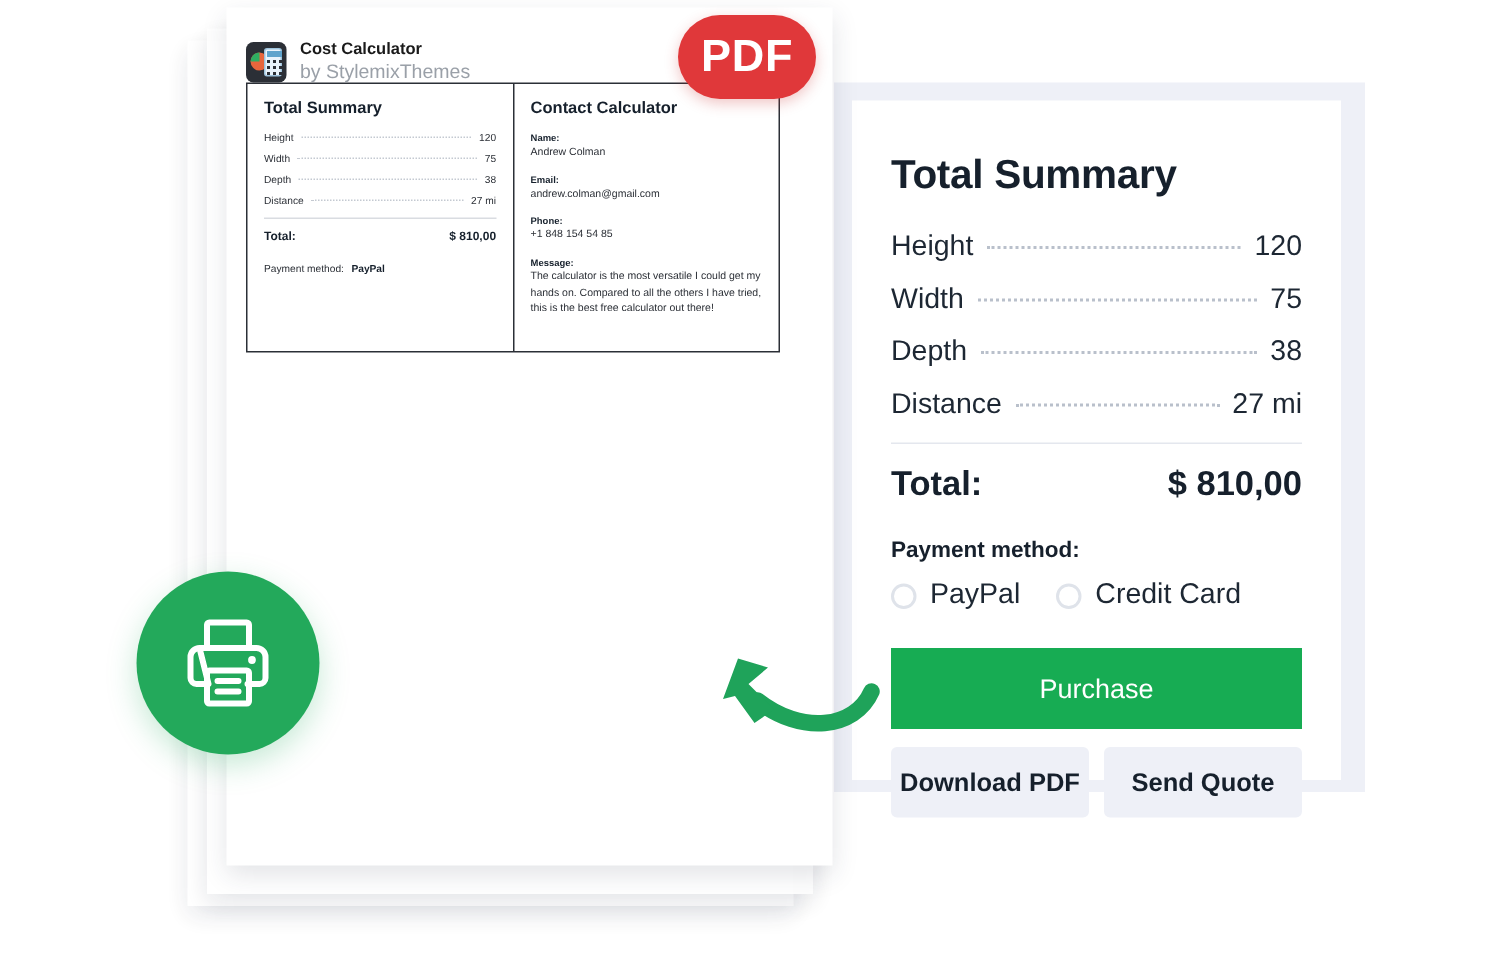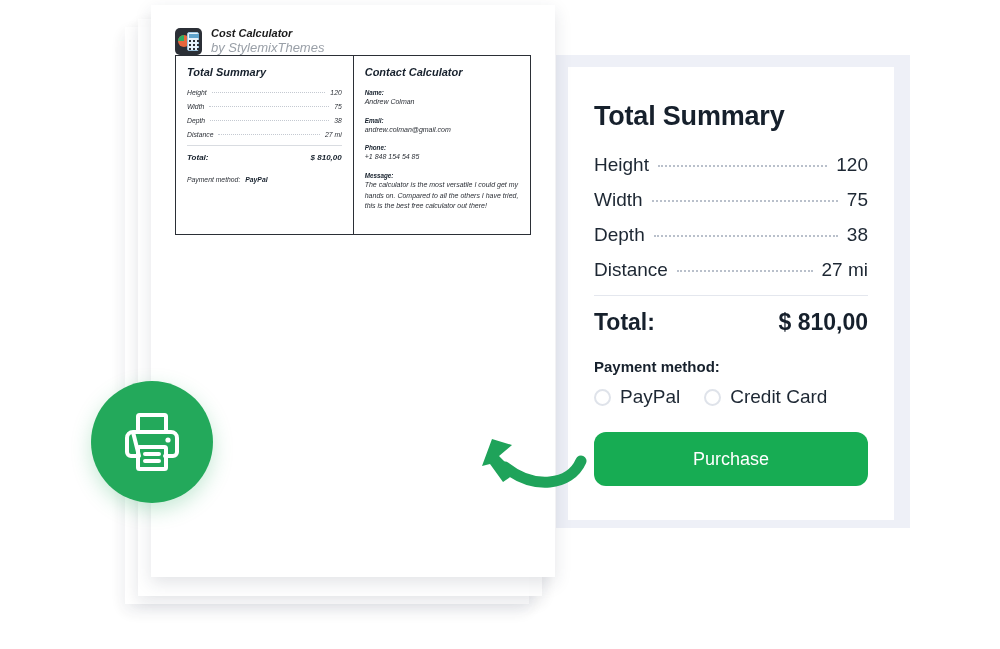--- a/index.html
+++ b/index.html
@@ -92,21 +92,21 @@
   }
   .radio-txt { font-size: 19px; color: #1d2733; }
 
   .btn-purchase {
     display: block;
     width: 100%;
     height: 54px;
     background: #17ac53;
     color: #ffffff;
     border: none;
-    border-radius: 12px;
+    border-radius: 0;
     font-size: 18px;
     font-family: "Liberation Sans", sans-serif;
     cursor: pointer;
     margin-bottom: 12px;
   }
   .btn-row { display: flex; gap: 10px; }
   .btn-sec {
     flex: 1;
     height: 47px;
     background: #eef0f7;
@@ -123,21 +123,21 @@
   .sheet {
     position: absolute;
     background: #ffffff;
     box-shadow: 0 6px 16px rgba(40,50,70,0.13);
   }
   .sheet-back  { left: 125px; top: 27px; width: 404px; height: 577px; opacity: .85; }
   .sheet-mid   { left: 138px; top: 19px; width: 404px; height: 577px; opacity: .93; }
   .sheet-front { left: 151px; top: 5px;  width: 404px; height: 572px; }
 
   
-  .doc { position: absolute; left: 151px; top: 5px; width: 404px; height: 572px; padding: 22px 24px; font-style: italic; }
+  .doc { position: absolute; left: 140px; top: 5px; width: 404px; height: 572px; padding: 22px 24px; }
 
   .doc-head { display: flex; align-items: center; gap: 9px; }
   .logo-box {
     width: 27px; height: 27px;
     border-radius: 5px;
     background: #2b2f36;
     position: relative;
     flex: none;
     overflow: hidden;
   }
@@ -313,20 +313,24 @@
         <span class="radio-dot"></span>
         <span class="radio-txt">PayPal</span>
       </div>
       <div class="radio-opt">
         <span class="radio-dot"></span>
         <span class="radio-txt">Credit Card</span>
       </div>
     </div>
 
     <button class="btn-purchase">Purchase</button>
+    <div class="btn-row">
+      <button class="btn-sec">Download PDF</button>
+      <button class="btn-sec">Send Quote</button>
+    </div>
   </div>
 
   <div class="sheet sheet-back"></div>
   <div class="sheet sheet-mid"></div>
   <div class="sheet sheet-front"></div>
 
   <div class="doc">
 
     <div class="doc-head">
       <div class="logo-box">
@@ -391,20 +395,21 @@
         <div class="ci-label">Phone:</div>
         <div class="ci-val">+1 848 154 54 85</div>
 
         <div class="ci-label">Message:</div>
         <div class="ci-msg">The calculator is the most versatile I could get my hands on. Compared to all the others I have tried, this is the best free calculator out there!</div>
       </div>
 
     </div>
   </div>
 
+  <div class="pdf-badge">PDF</div>
 
   <div class="print-circle">
     <svg width="64" height="62" viewBox="0 0 64 62" fill="none">
       <rect x="18" y="4" width="28" height="17" rx="1.5" stroke="#ffffff" stroke-width="4"></rect>
       <path d="M13 21h38a6 6 0 0 1 6 6v14a4 4 0 0 1-4 4h-8M19 45h-8a4 4 0 0 1-4-4V27a6 6 0 0 1 6-6z" stroke="#ffffff" stroke-width="4" stroke-linecap="round" stroke-linejoin="round"></path>
       <rect x="18" y="36" width="28" height="22" rx="1.5" stroke="#ffffff" stroke-width="4"></rect>
       <path d="M25 43h14M25 50h14" stroke="#ffffff" stroke-width="4" stroke-linecap="round"></path>
       <circle cx="48" cy="29" r="2.6" fill="#ffffff"></circle>
     </svg>
   </div>

